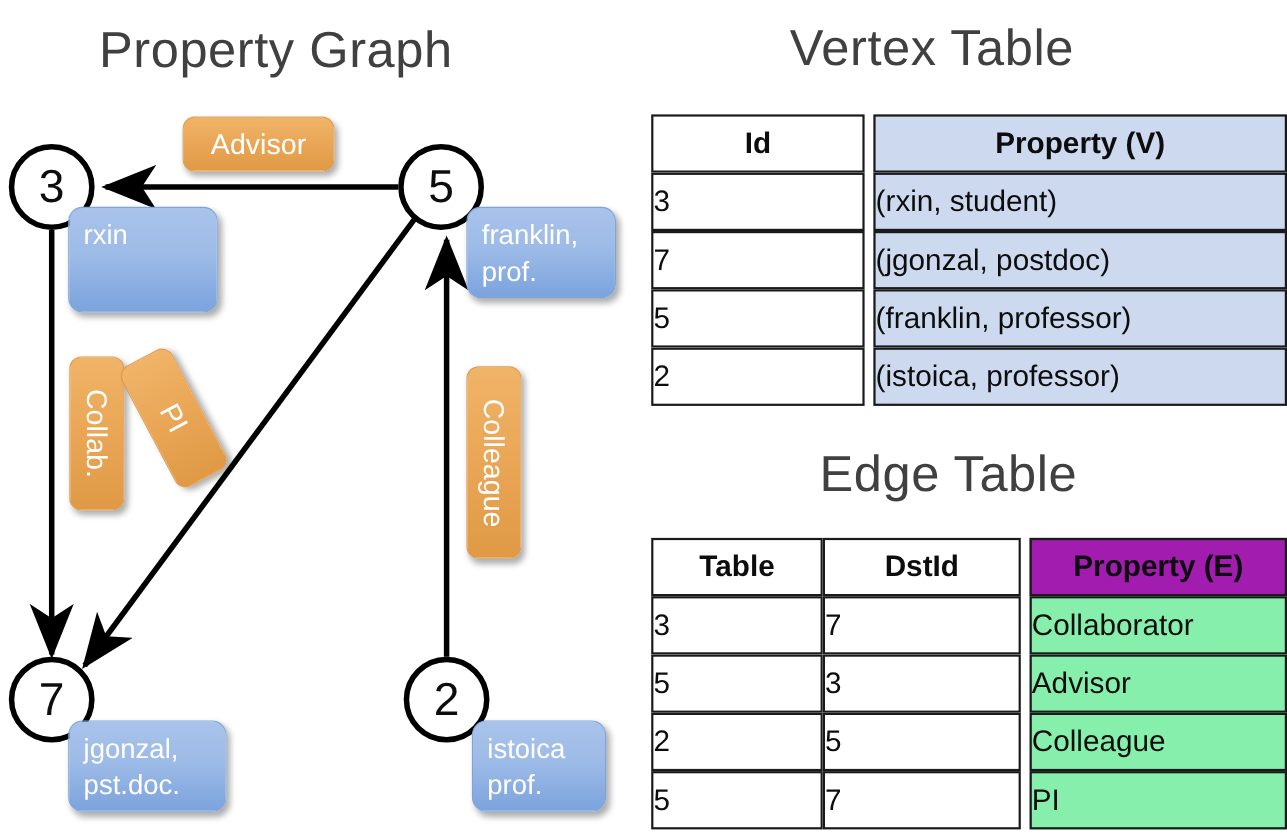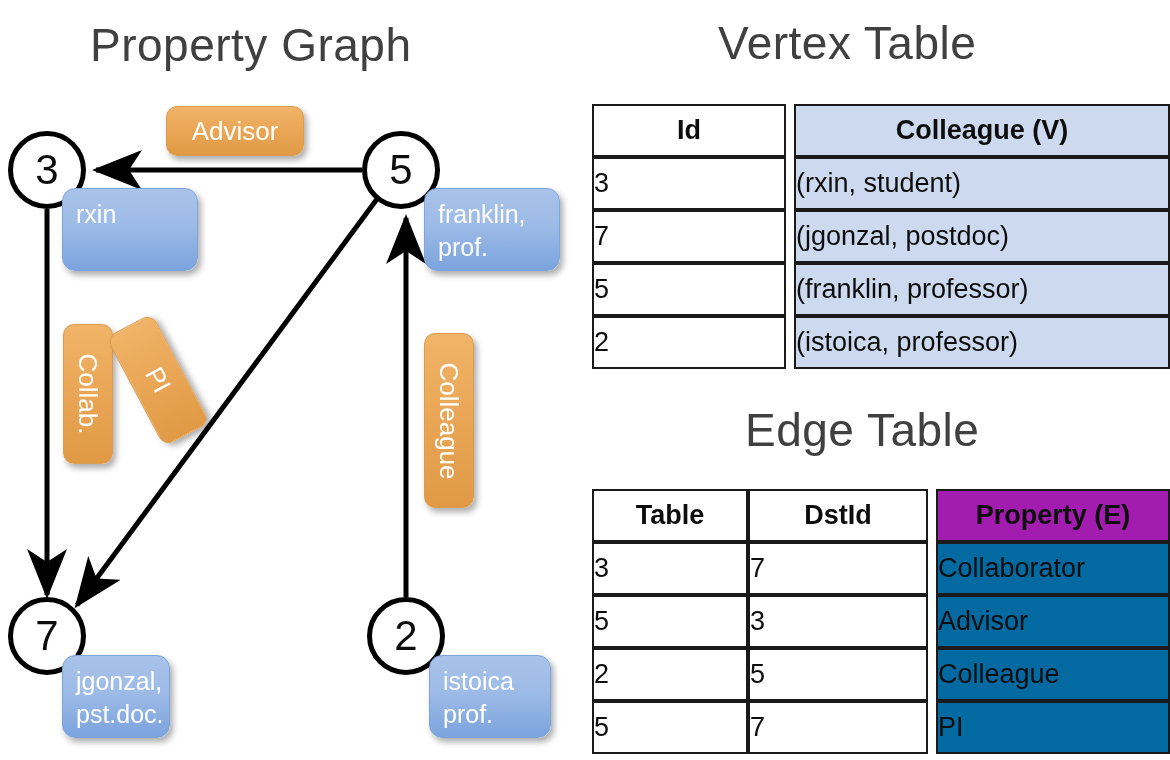--- a/index.html
+++ b/index.html
@@ -70,23 +70,23 @@
     background: linear-gradient(180deg, #a9c3ea 0%, #9dbbe7 45%, #7ba3dd 100%);
     border: 1px solid #7ea5da;
     box-shadow: 3px 4px 6px rgba(0,0,0,0.33);
     box-sizing: border-box;
     color: #ffffff;
     font-size: 25px;
     line-height: 1.32;
     padding: 9px 0 0 13px;
     z-index: 4;
   }
-  #prop-rxin     { left: 62px;  top: 188px; width: 136px; height: 83px; }
+  #prop-rxin     { left: 62px;  top: 188px; width: 136px; height: 96px; }
   #prop-franklin { left: 424px; top: 188px; width: 136px; height: 83px; }
-  #prop-jgonzal  { left: 62px;  top: 655px; width: 108px; height: 83px; }
+  #prop-jgonzal  { left: 62px;  top: 655px; width: 144px; height: 83px; }
   #prop-istoica  { left: 429px; top: 655px; width: 122px; height: 83px; }
 
   
   .edge-label {
     position: absolute;
     border-radius: 11px;
     background: linear-gradient(180deg, #f0b468 0%, #eaa757 45%, #e09a46 100%);
     border: 1px solid #dd9b4d;
     box-shadow: 3px 4px 6px rgba(0,0,0,0.33);
     box-sizing: border-box;
@@ -151,21 +151,21 @@
   
   #vertex-table { left: 592px; top: 104px; width: 578px; }
   #vertex-table .col-id   { width: 190px; }
   #vertex-table .col-prop { background: #ccd9ef; }
   #vertex-table th.col-prop { background: #ccd9ef; }
 
   
   #edge-table { left: 592px; top: 489px; width: 578px; }
   #edge-table .col-src { width: 152px; }
   #edge-table .col-dst { width: 176px; }
-  #edge-table .col-prop  { background: #0369a1; }
+  #edge-table .col-prop  { background: #86efac; }
   #edge-table th.col-prop { background: #a21caf; }
 </style>
 </head>
 <body>
 
 <div class="title" id="title-property-graph">Property Graph</div>
 
 <div class="title" id="title-vertex-table">Vertex Table</div>
 
 <div class="title" id="title-edge-table">Edge Table</div>
@@ -229,21 +229,21 @@
   <div class="edge-label" id="edge-label-colleague">
     <span class="rot">Colleague</span>
   </div>
 </div>
 
 <table class="data-table" id="vertex-table">
   <thead>
     <tr>
       <th class="col-id">Id</th>
       <td class="gap-col"></td>
-      <th class="col-prop">Colleague (V)</th>
+      <th class="col-prop">Property (V)</th>
     </tr>
   </thead>
   <tbody>
     <tr>
       <td class="col-id">3</td>
       <td class="gap-col"></td>
       <td class="col-prop">(rxin, student)</td>
     </tr>
     <tr>
       <td class="col-id">7</td>

